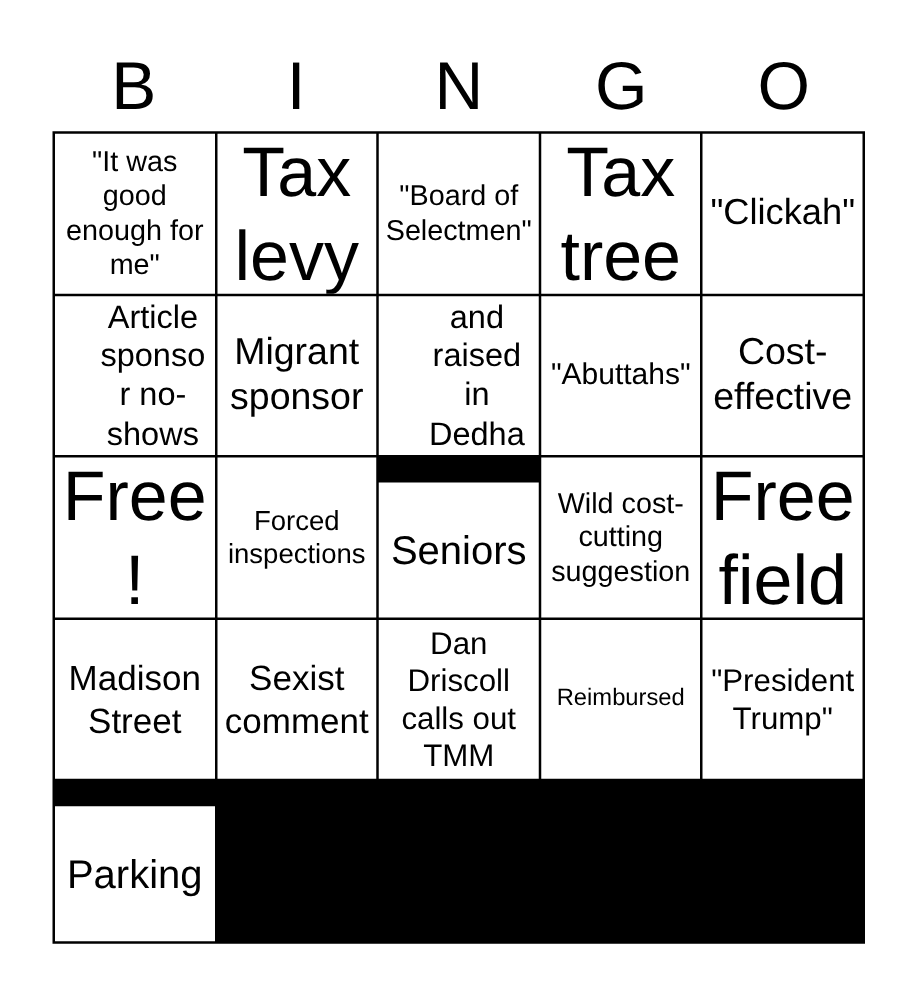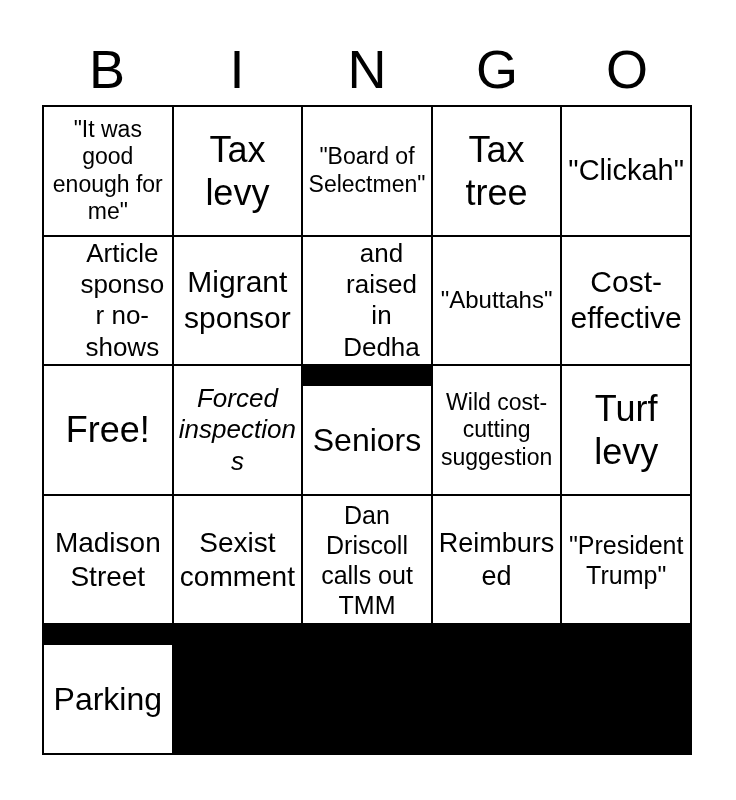--- a/index.html
+++ b/index.html
@@ -52,31 +52,31 @@
     overflow: hidden;
     cursor: pointer;
   }
   .cell span {
     display: block;
     width: 100%;
     line-height: 1.2;
     word-wrap: break-word;
   }
   
-  .fs21 { font-size: 27px; }
-  .fs22 { font-size: 26px; font-style: italic; }
+  .fs21 { font-size: 19px; }
+  .fs22 { font-size: 22px; }
   .fs23 { font-size: 23px; }
   .fs24 { font-size: 24px; }
   .fs25 { font-size: 25px; }
   .fs26 { font-size: 26px; padding-left: 33px; }
   .fs28 { font-size: 28px; }
   .fs29 { font-size: 29px; }
   .fs30 { font-size: 30px; }
   .fs32 { font-size: 32px; margin-top: 20px; }
-  .fs44 { font-size: 36px; }
+  .fs44 { font-size: 56px; }
   .fs48 { font-size: 48px; }
 </style>
 </head>
 <body>
 
 <div class="card">
 
   <div class="bingo-header">
     <div class="bingo-letter">B</div>
     <div class="bingo-letter">I</div>
@@ -126,21 +126,21 @@
         <span>Forced inspections</span>
       </div>
     <div class="cell fs32">
         <span>Seniors</span>
       </div>
 
     <div class="cell fs23">
         <span>Wild cost-cutting suggestion</span>
       </div>
     <div class="cell fs44">
-        <span>Turf levy</span>
+        <span>Free field</span>
       </div>
     <div class="cell fs28">
         <span>Madison Street</span>
       </div>
 
     <div class="cell fs28">
         <span>Sexist comment</span>
       </div>
     <div class="cell fs25">
         <span>Dan Driscoll calls out TMM</span>

